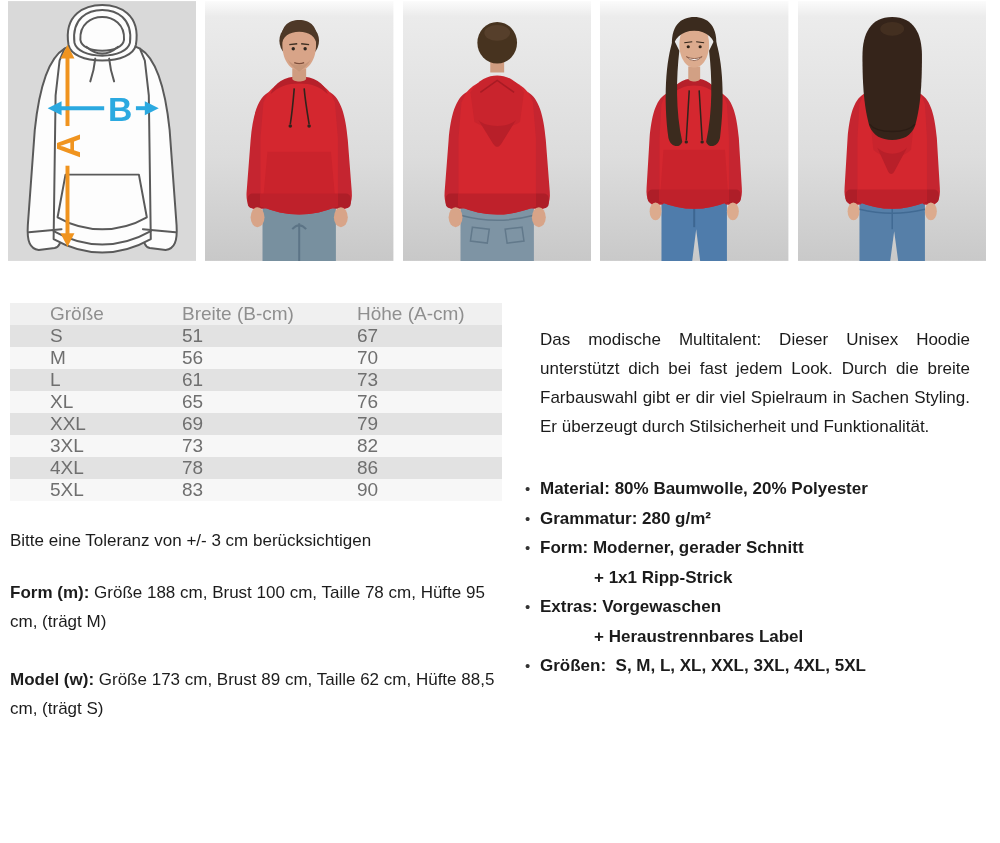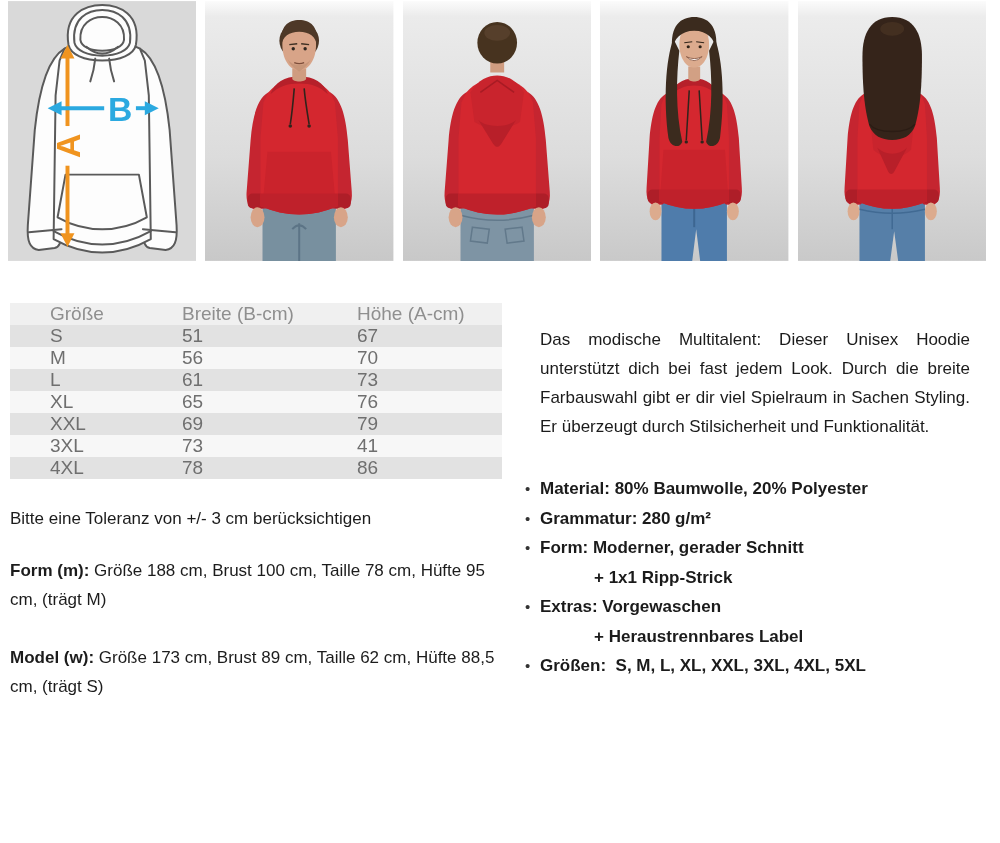--- a/index.html
+++ b/index.html
@@ -282,26 +282,31 @@
           <td>76</td>
         </tr>
         <tr>
           <td>XXL</td>
           <td>69</td>
           <td>79</td>
         </tr>
         <tr>
           <td>3XL</td>
           <td>73</td>
-          <td>41</td>
+          <td>82</td>
         </tr>
         <tr>
           <td>4XL</td>
           <td>78</td>
           <td>86</td>
+        </tr>
+        <tr>
+          <td>5XL</td>
+          <td>83</td>
+          <td>90</td>
         </tr>
       </tbody>
     </table>
 
     <p class="tolerance">Bitte eine Toleranz von +/- 3 cm berücksichtigen</p>
 
     <p class="model-note m"><b>Form (m):</b><span> Größe 188 cm, Brust 100 cm, Taille 78 cm, Hüfte 95 cm, (trägt M)</span></p>
 
     <p class="model-note w"><b>Model (w):</b><span> Größe 173 cm, Brust 89 cm, Taille 62 cm, Hüfte 88,5 cm, (trägt S)</span></p>
   </div>

